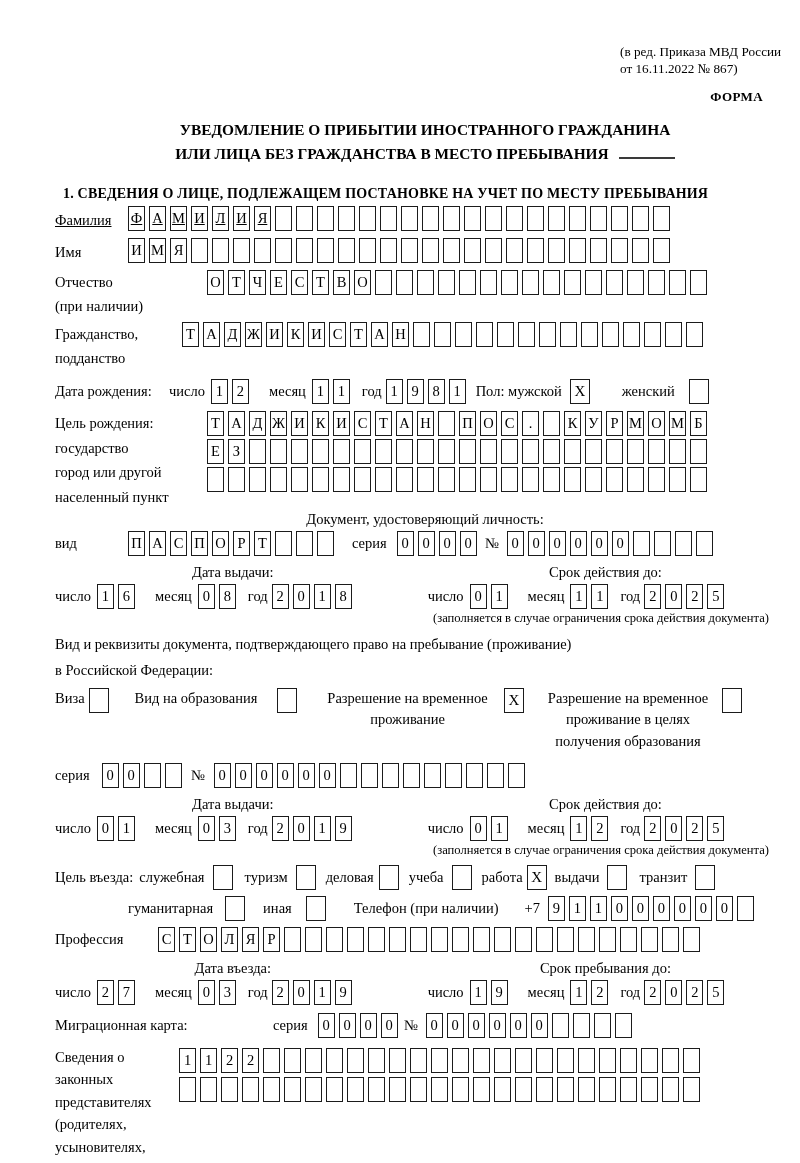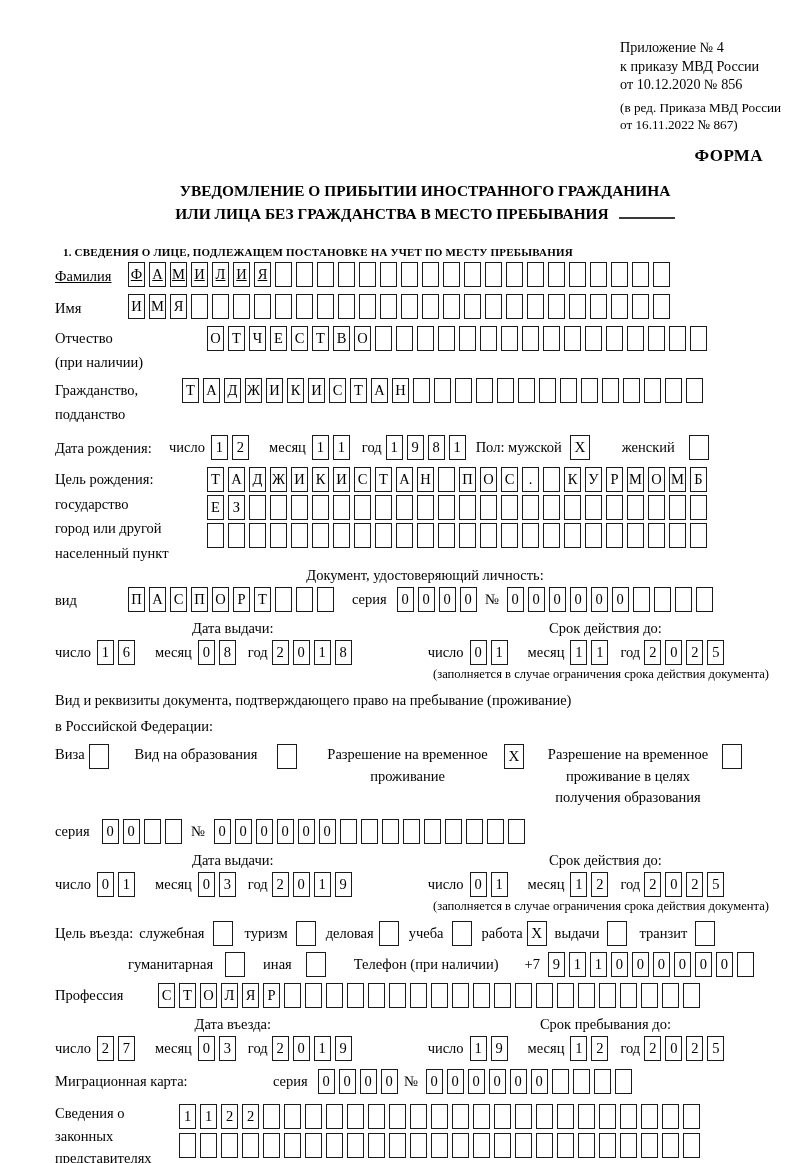--- a/index.html
+++ b/index.html
@@ -4,24 +4,24 @@
 <style>
   * { margin:0; padding:0; box-sizing:border-box; }
   html,body { background:#e8e8e8; }
   .sheet {
     width:800px; height:1163px; margin:0 auto; background:#fff; color:#000;
     font-family:"Liberation Serif","DejaVu Serif",serif; font-size:14.5px;
     padding:38px 5px 0 55px; position:relative; overflow:hidden;
   }
   .hdr { margin-left:565px; line-height:1.32; font-size:14.2px; }
   .hdr2 { margin-left:565px; line-height:1.3; font-size:13.2px; margin-top:5px; }
-  .formlbl { text-align:right; margin-right:32px; margin-top:12px; font-weight:bold; font-size:17px; letter-spacing:.4px; }
+  .formlbl { text-align:right; margin-right:32px; margin-top:12px; font-weight:bold; font-size:13px; letter-spacing:.4px; }
   .title { text-align:center; font-weight:bold; font-size:15.4px; line-height:1.55; margin-top:13px; }
   .blankline { display:inline-block; width:56px; border-bottom:2px solid #3a3a3a; height:12px; margin-left:10px; }
-  .sec { font-weight:bold; font-size:11px; margin-top:20px; margin-left:8px; letter-spacing:.2px; }
+  .sec { font-weight:bold; font-size:14px; margin-top:20px; margin-left:8px; letter-spacing:.2px; }
   .frow { display:flex; align-items:flex-start; margin-top:4px; }
   .vcenter { align-items:center; }
   .lab { white-space:pre-line; line-height:1.55; }
   .lab1 { line-height:28px; }
   .w73 { width:73px; flex:none; }
   .w110 { width:112px; flex:none; }
   .w125 { width:127px; flex:none; }
   .w150 { width:152px; flex:none; }
   .w102 { width:103px; flex:none; }
   .w215 { width:218px; flex:none; }
@@ -51,25 +51,20 @@
   .vrow { display:flex; align-items:flex-start; margin-top:6px; }
   .vitem { display:flex; align-items:flex-start; }
   .vtext { white-space:pre-line; text-align:center; line-height:1.5; }
   .citem { display:flex; align-items:center; }
 </style>
 </head>
 <body>
 
 <div class="sheet">
 
-  <div class="hdr">
-    <div>Приложение № 4</div>
-    <div>к приказу МВД России</div>
-    <div>от 10.12.2020 № 856</div>
-  </div>
   <div class="hdr2">
     <div>(в ред. Приказа МВД России</div>
     <div>от 16.11.2022 № 867)</div>
   </div>
   <div class="formlbl">ФОРМА</div>
 
   <div class="title">
     <div>УВЕДОМЛЕНИЕ О ПРИБЫТИИ ИНОСТРАННОГО ГРАЖДАНИНА</div>
     <div><span>ИЛИ ЛИЦА БЕЗ ГРАЖДАНСТВА В МЕСТО ПРЕБЫВАНИЯ</span><span class="blankline"></span></div>
   </div>

